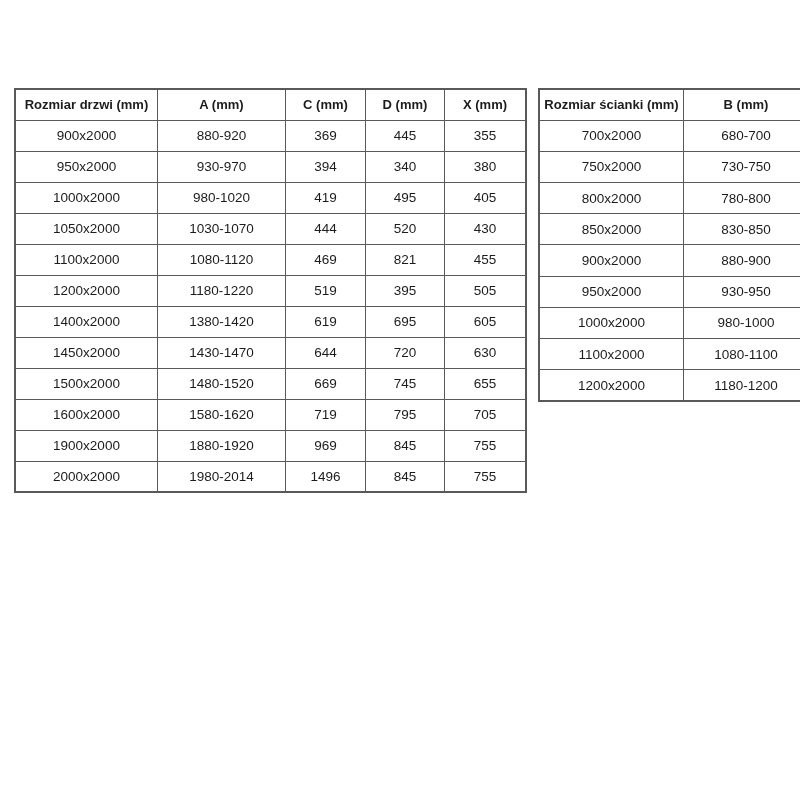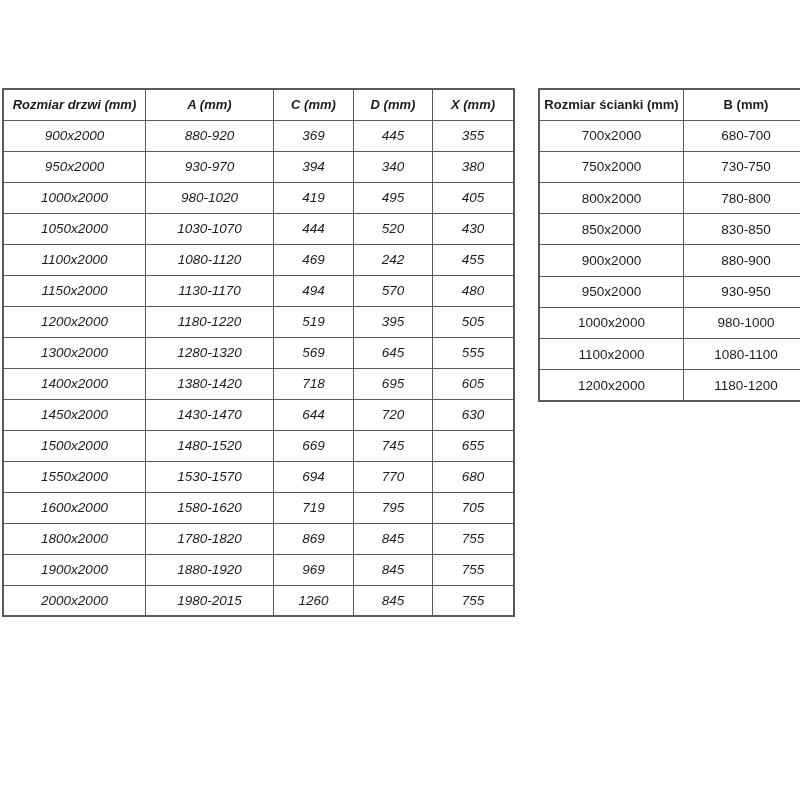--- a/index.html
+++ b/index.html
@@ -36,24 +36,23 @@
   table.dim-table th {
     font-size: 13px;
     font-weight: bold;
   }
   table.dim-table td {
     font-size: 13.5px;
     font-weight: normal;
   }
   
   table.door {
-    left: 2px;
+    left: 14px;
     top: 88px;
     width: 485px;
-    font-style: italic;
   }
   table.door tr { height: 31px; }
   table.door th:nth-child(1) { width: 137px; }
   table.door th:nth-child(2) { width: 123px; }
   table.door th:nth-child(3) { width: 75px; }
   table.door th:nth-child(4) { width: 74px; }
   table.door th:nth-child(5) { width: 76px; margin-top: 12px; }
   
   table.wall {
     left: 538px;
@@ -104,97 +103,69 @@
           <td>1050x2000</td>
           <td>1030-1070</td>
           <td>444</td>
           <td>520</td>
           <td>430</td>
         </tr>
         <tr>
           <td>1100x2000</td>
           <td>1080-1120</td>
           <td>469</td>
-          <td>242</td>
+          <td>821</td>
           <td>455</td>
-        </tr>
-        <tr>
-          <td>1150x2000</td>
-          <td>1130-1170</td>
-          <td>494</td>
-          <td>570</td>
-          <td>480</td>
         </tr>
         <tr>
           <td>1200x2000</td>
           <td>1180-1220</td>
           <td>519</td>
           <td>395</td>
           <td>505</td>
         </tr>
         <tr>
-          <td>1300x2000</td>
-          <td>1280-1320</td>
-          <td>569</td>
-          <td>645</td>
-          <td>555</td>
-        </tr>
-        <tr>
           <td>1400x2000</td>
           <td>1380-1420</td>
-          <td>718</td>
+          <td>619</td>
           <td>695</td>
           <td>605</td>
         </tr>
         <tr>
           <td>1450x2000</td>
           <td>1430-1470</td>
           <td>644</td>
           <td>720</td>
           <td>630</td>
         </tr>
         <tr>
           <td>1500x2000</td>
           <td>1480-1520</td>
           <td>669</td>
           <td>745</td>
           <td>655</td>
         </tr>
         <tr>
-          <td>1550x2000</td>
-          <td>1530-1570</td>
-          <td>694</td>
-          <td>770</td>
-          <td>680</td>
-        </tr>
-        <tr>
           <td>1600x2000</td>
           <td>1580-1620</td>
           <td>719</td>
           <td>795</td>
           <td>705</td>
         </tr>
         <tr>
-          <td>1800x2000</td>
-          <td>1780-1820</td>
-          <td>869</td>
-          <td>845</td>
-          <td>755</td>
-        </tr>
-        <tr>
           <td>1900x2000</td>
           <td>1880-1920</td>
           <td>969</td>
           <td>845</td>
           <td>755</td>
         </tr>
         <tr>
           <td>2000x2000</td>
-          <td>1980-2015</td>
-          <td>1260</td>
+          <td>1980-2014</td>
+          <td>1496</td>
           <td>845</td>
           <td>755</td>
         </tr>
       </tbody>
     </table>
   <table class="dim-table wall">
       <thead>
         <tr>
           <th>Rozmiar ścianki (mm)</th>
           <th>B (mm)</th>

